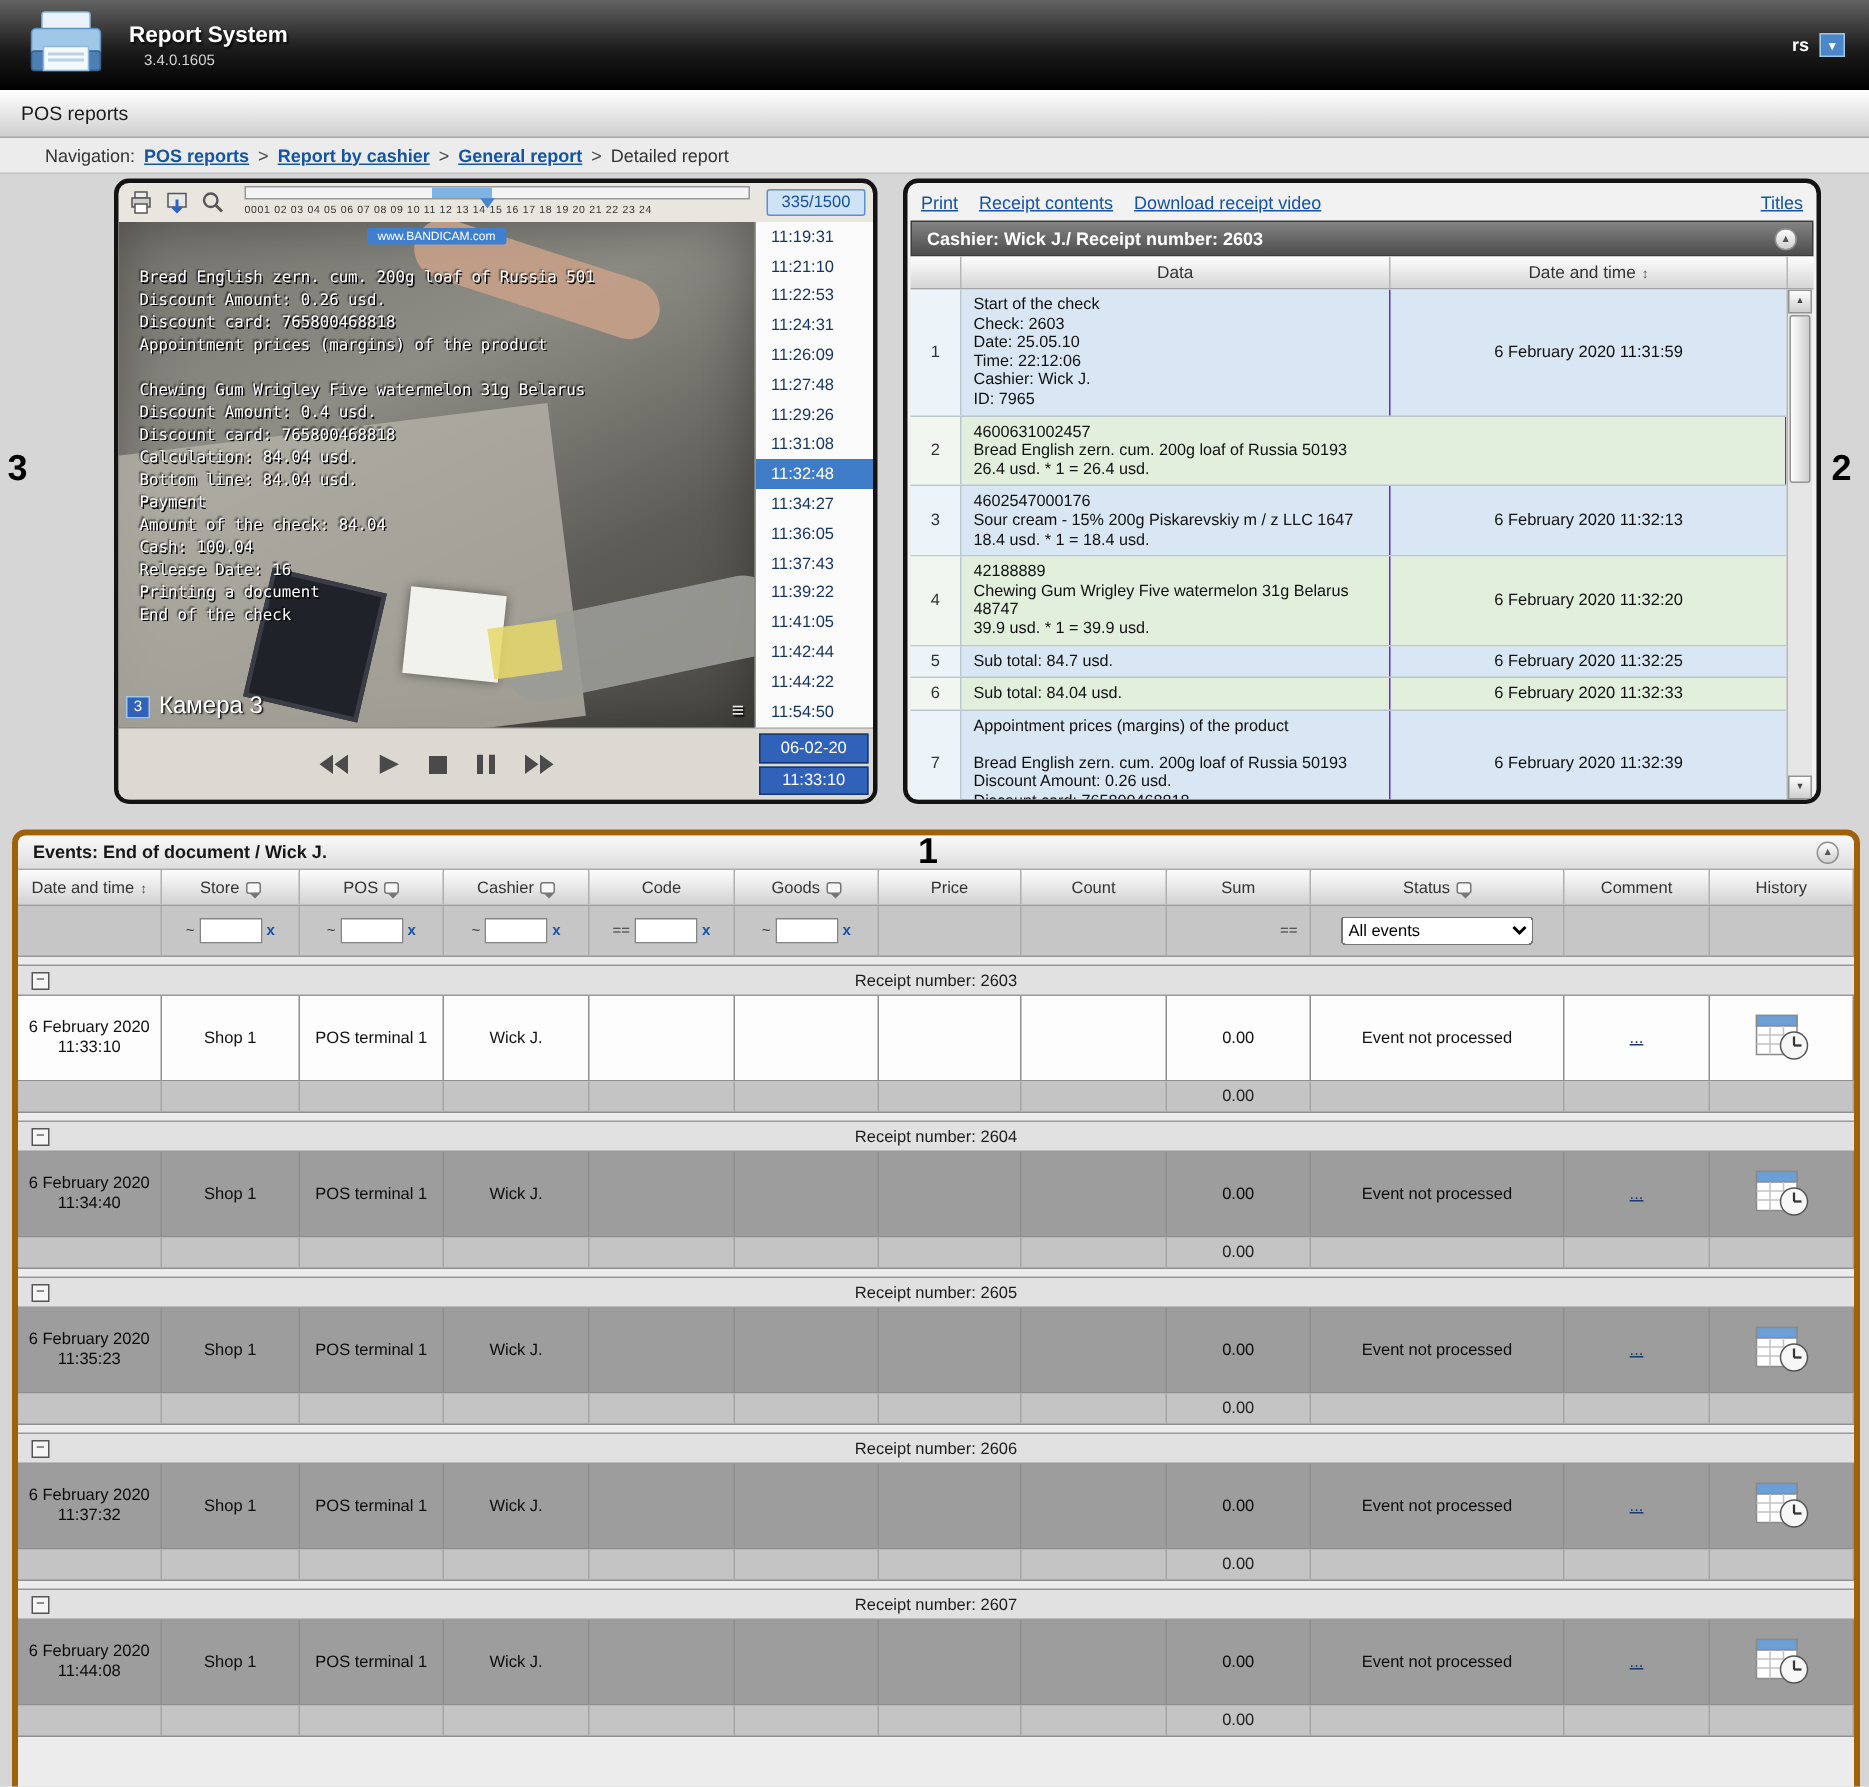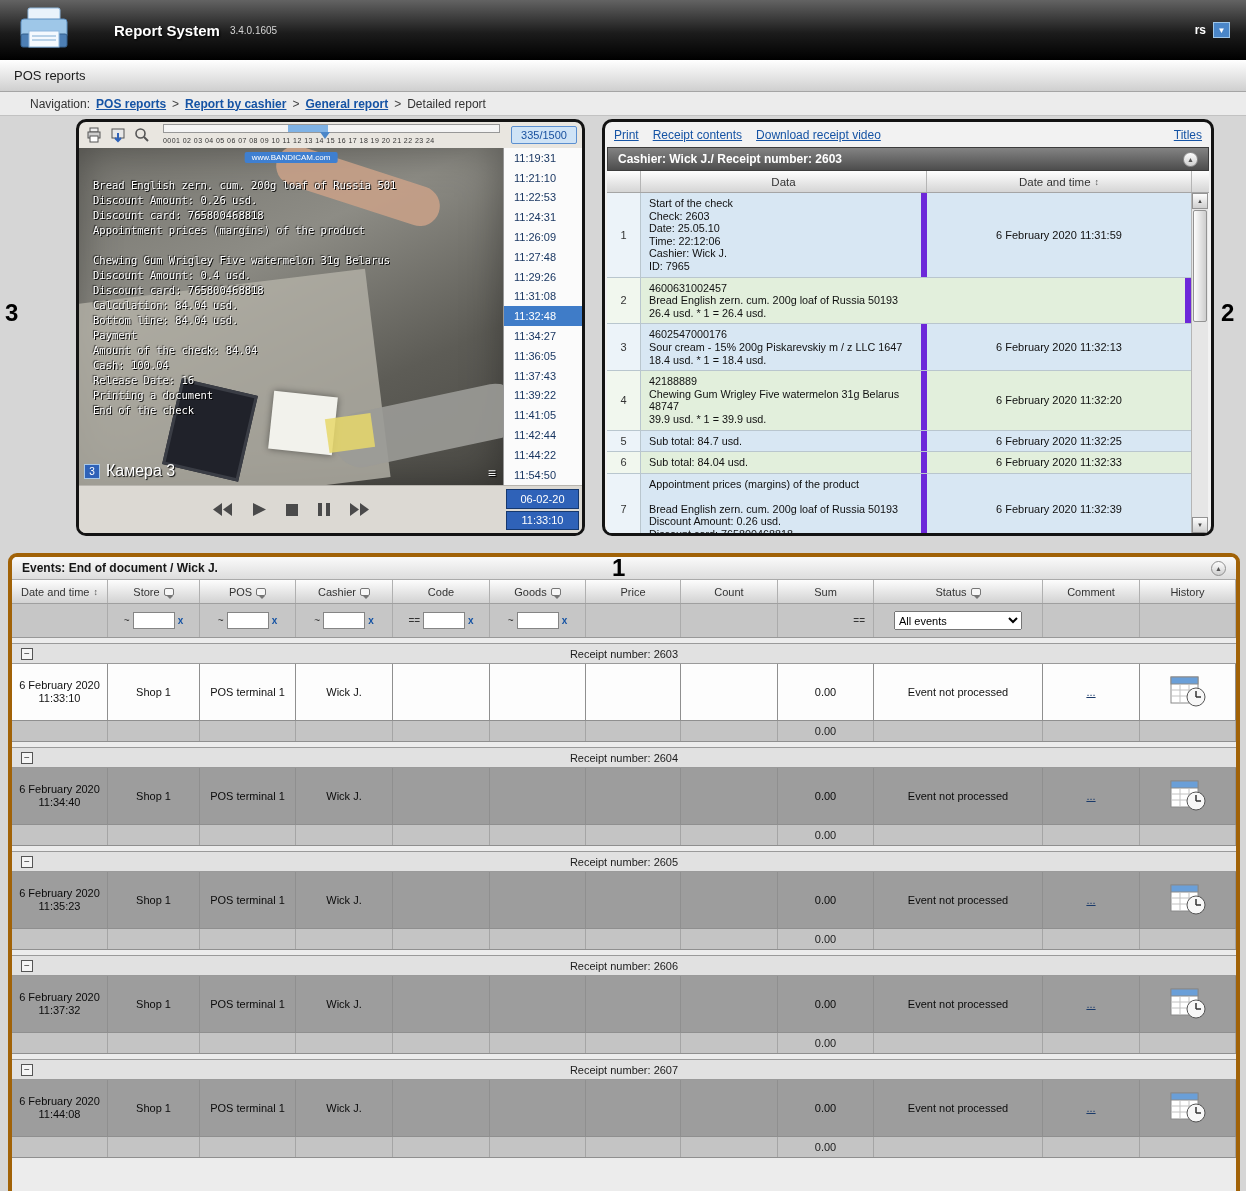--- a/index.html
+++ b/index.html
@@ -8,21 +8,21 @@
     font-family: "Liberation Sans", sans-serif;
     background:#d6d6d6;
     position:relative;
     overflow:hidden;
     color:#222;
   }
 
   
   .app-header { height:60px; background:linear-gradient(#636363,#1c1c1c 55%,#000); display:flex; align-items:center; padding:0 16px; }
   .logo { width:56px; height:48px; margin-right:14px; flex:0 0 auto; }
-  .title-block { display:flex; flex-direction:row;margin-left:28px; }
+  .title-block { display:flex; flex-direction:column; }
   .app-title { color:#fff; font-size:15px; font-weight:bold; text-shadow:1px 1px 2px #000; }
   .app-version { color:#d5d5d5; font-size:10px; margin:3px 0 0 10px; }
   .header-right { margin-left:auto; display:flex; align-items:center; gap:7px; }
   .user-label { color:#fff; font-size:12px; font-weight:bold; }
   .user-menu-btn { width:17px; height:16px; background:#4a86c8; border:1px solid #9ec6e8; color:#fff; font-size:8px; display:flex; align-items:center; justify-content:center; cursor:pointer; }
 
   
   .tab-bar { height:32px; background:linear-gradient(#ffffff,#cfcfcf); border-bottom:1px solid #a5a5a5; display:flex; align-items:center; padding-left:14px; }
   .tab-label { font-size:13px; color:#1b1b1b; cursor:pointer; }
   .breadcrumb { height:24px; background:#ececec; border-bottom:1px solid #c2c2c2; display:flex; align-items:center; gap:6px; padding-left:30px; font-size:12px; color:#333; }
@@ -81,21 +81,21 @@
   .th-data { width:286px; display:flex; align-items:center; justify-content:center; border-right:1px solid #b5b5b5; }
   .th-datetime { width:264px; display:flex; align-items:center; justify-content:center; gap:4px; }
   .th-scroll { width:17px; border-left:1px solid #b5b5b5; }
   .sort-glyph { font-size:9px; color:#555; }
   .rp-body { flex:1; display:flex; margin:0 2px; overflow:hidden; }
   .rp-rows { width:584px; overflow:hidden; }
   .rp-row { display:flex; border-bottom:1px solid #b9c6ce; }
   .rp-row.blue { background:#d8e7f3; }
   .rp-row.green { background:#e2efdc; }
   .cell-num { width:34px; display:flex; align-items:center; justify-content:center; font-size:11px; color:#333; background:rgba(255,255,255,.5); border-right:1px solid #b9c6ce; }
-  .cell-data { flex:1; padding:4px 8px; font-size:10.8px; line-height:12.6px; color:#101010; white-space:pre-line; border-right:6px solid #6d28d9; }
+  .cell-data { flex:1; padding:4px 8px; font-size:10.8px; line-height:12.6px; color:#101010; white-space:pre-line; border-right:1px solid #6d28d9; }
   .cell-dt { width:264px; display:flex; align-items:center; justify-content:center; font-size:11px; color:#101010; text-align:center; padding:0 4px; }
   .rp-scrollbar { width:17px; background:#e6e6e6; border-left:1px solid #b5b5b5; display:flex; flex-direction:column; }
   .sb-btn { height:16px; background:linear-gradient(#fdfdfd,#cfcfcf); border:1px solid #939393; font-size:6px; display:flex; align-items:center; justify-content:center; color:#444; cursor:pointer; }
   .sb-thumb { height:112px; margin:1px; background:linear-gradient(90deg,#fdfdfd,#cdcdcd); border:1px solid #939393; border-radius:2px; cursor:pointer; }
   .sb-track { flex:1; }
 
   
   .events-panel { position:absolute; left:8px; top:437px; width:1232px; height:744px; border:4px solid #a16207; border-radius:9px; background:#ececec; overflow:hidden; }
   .ep-title { height:23px; background:linear-gradient(#fafafa,#dddddd); border-bottom:1px solid #aaa; display:flex; align-items:center; padding:0 10px; font-size:12px; font-weight:bold; color:#161616; }
   .ep-grid { display:grid; grid-template-columns:96px 92px 96px 97px 97px 96px 95px 97px 96px 169px 97px minmax(95px,1fr); }

